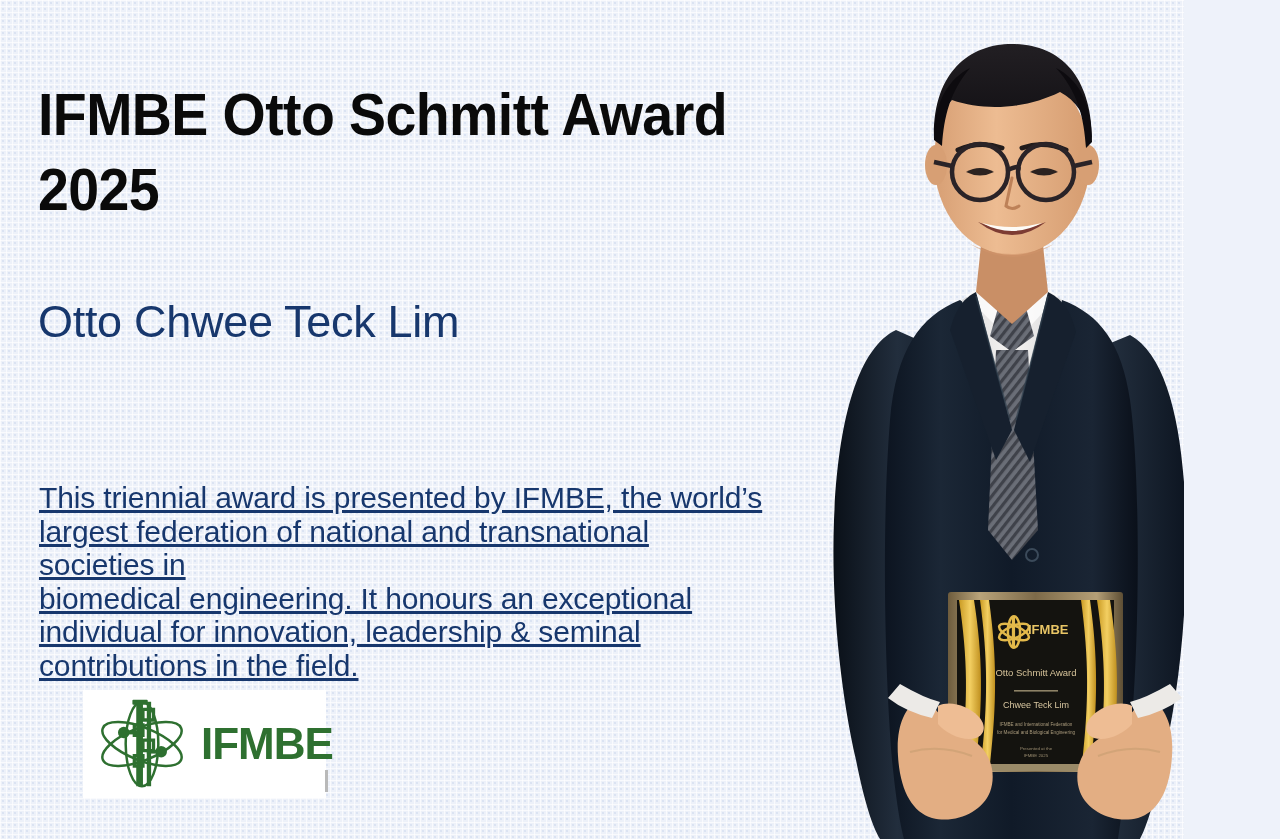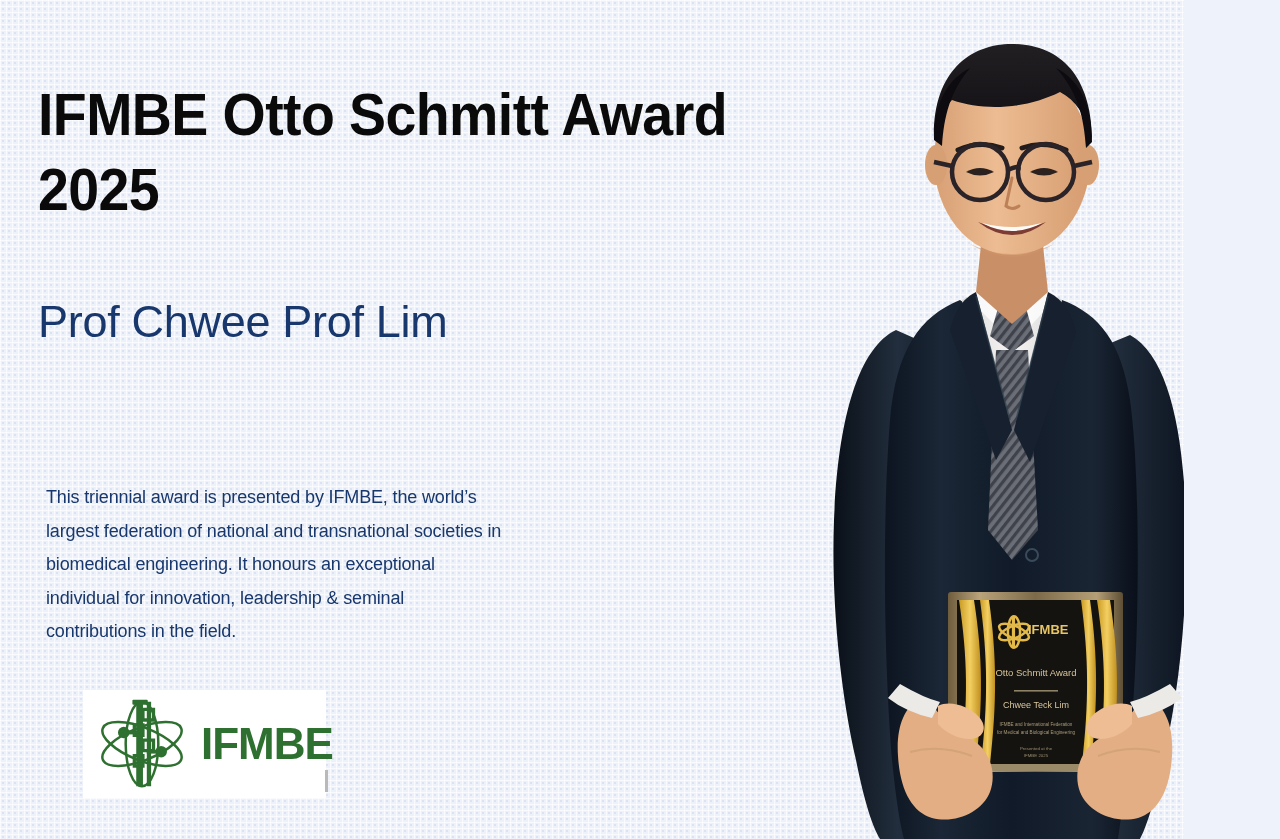--- a/index.html
+++ b/index.html
@@ -38,24 +38,25 @@
     color:#17376d;
   }
   .affil{
     position:absolute;left:0;top:353px;width:700px;
     font-size:26px;line-height:37px;font-weight:400;letter-spacing:-0.1px;
     color:#17376d;
     white-space:pre-line;
   }
 
   .blurb{
-    position:absolute;left:8px;top:481px;width:730px;
-    font-size:18px;line-height:33.6px;font-weight:400;letter-spacing:-0.15px;
+    position:absolute;left:1px;top:481px;width:730px;
+    font-size:30px;line-height:33.6px;font-weight:400;letter-spacing:-0.15px;
     color:#17376d;
     white-space:pre-line;
+    text-decoration:underline;
   }
 
   
   .logo-box{
     position:absolute;left:45px;top:690px;width:243px;height:108px;
     background:#ffffff;
     display:flex;align-items:center;
   }
   .logo-box .edge-mark{
     position:absolute;right:-2px;bottom:6px;width:3px;height:22px;background:#b9b9b9;
@@ -73,21 +74,21 @@
 </head>
 <body>
 
 <div id="slide">
 
   <div class="text-col">
 
     <div class="title">IFMBE Otto Schmitt Award
 2025</div>
 
-    <div class="laureate">Prof Chwee Prof Lim</div>
+    <div class="laureate">Otto Chwee Teck Lim</div>
 
 
     <div class="blurb">This triennial award is presented by IFMBE, the world’s
 largest federation of national and transnational societies in
 biomedical engineering.  It honours an exceptional
 individual for innovation, leadership &amp; seminal
 contributions in the field.</div>
 
     <div class="logo-box">
       <svg class="logo-mark" viewBox="0 0 100 100">

